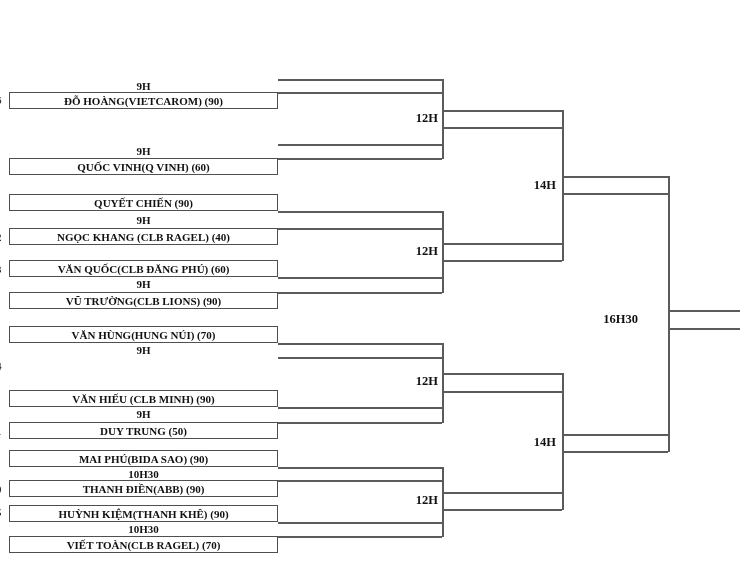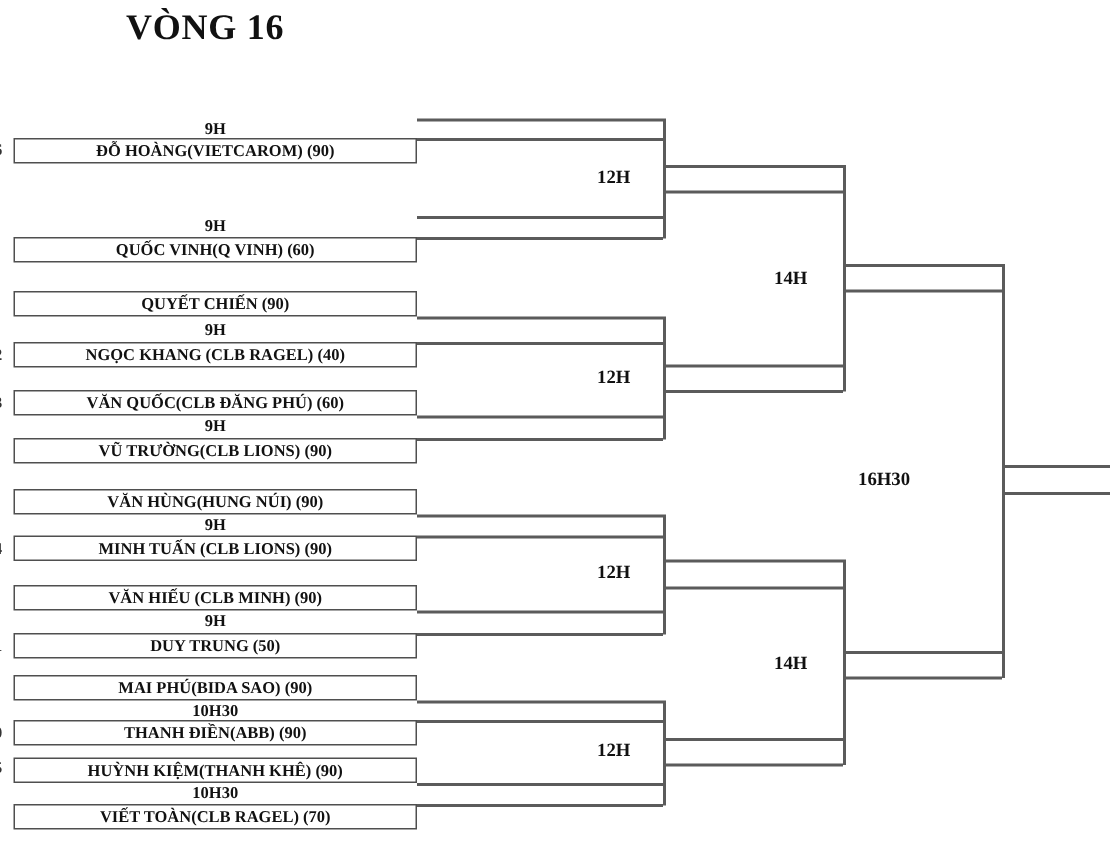--- a/index.html
+++ b/index.html
@@ -11,50 +11,48 @@
         font-size:11px;font-weight:bold;white-space:nowrap;background:#fff;}
   .mtime{position:absolute;left:9px;width:269px;height:12px;line-height:12px;text-align:center;
          font-size:11px;font-weight:bold;}
   .hline{position:absolute;height:1.5px;background:#5b5b5b;}
   .w1{left:278px;width:164px;}
   .w2{left:442px;width:120px;}
   .w3{left:562px;width:106px;}
   .w4{left:668px;width:72px;}
   .vline{position:absolute;width:1.5px;background:#5b5b5b;}
   .x442{left:442px;} .x562{left:562px;} .x668{left:668px;}
-  .rlabel{position:absolute;text-align:left;font-weight:bold;font-size:12.5px;white-space:nowrap;}
+  .rlabel{position:absolute;text-align:right;font-weight:bold;font-size:12.5px;white-space:nowrap;}
   .l12{left:398px;width:40px;}
   .l14{left:516px;width:40px;}
   .l16{left:572px;width:66px;}
   .edge-digit{position:absolute;left:-4px;width:10px;font-size:11px;font-weight:bold;color:#333;}
 </style>
 </head>
 <body>
 
 <div id="page">
 
-  <div class="title">VÒNG 16</div>
 
   <div class="mtime" style="top:80px">9H</div>
   <div class="pbox" style="top:92px">ĐỖ HOÀNG(VIETCAROM) (90)</div>
 
   <div class="mtime" style="top:145px">9H</div>
   <div class="pbox" style="top:158px">QUỐC VINH(Q VINH) (60)</div>
 
   <div class="pbox" style="top:194px">QUYẾT CHIẾN (90)</div>
   <div class="mtime" style="top:214px">9H</div>
   <div class="pbox" style="top:228px">NGỌC KHANG (CLB RAGEL) (40)</div>
 
   <div class="pbox" style="top:260px">VĂN QUỐC(CLB ĐĂNG PHÚ) (60)</div>
   <div class="mtime" style="top:278px">9H</div>
   <div class="pbox" style="top:292px">VŨ TRƯỜNG(CLB LIONS) (90)</div>
 
-  <div class="pbox" style="top:326px">VĂN HÙNG(HUNG NÚI) (90)</div>
+  <div class="pbox" style="top:326px">VĂN HÙNG(HUNG NÚI) (70)</div>
   <div class="mtime" style="top:344px">9H</div>
-  <div class="pbox" style="top:357px">MINH TUẤN (CLB LIONS) (90)</div>
 
   <div class="pbox" style="top:390px">VĂN HIẾU (CLB MINH) (90)</div>
   <div class="mtime" style="top:408px">9H</div>
   <div class="pbox" style="top:422px">DUY TRUNG (50)</div>
 
   <div class="pbox" style="top:450px">MAI PHÚ(BIDA SAO) (90)</div>
   <div class="mtime" style="top:468px">10H30</div>
   <div class="pbox" style="top:480px">THANH ĐIỀN(ABB) (90)</div>
 
   <div class="pbox" style="top:505px">HUỲNH KIỆM(THANH KHÊ) (90)</div>

